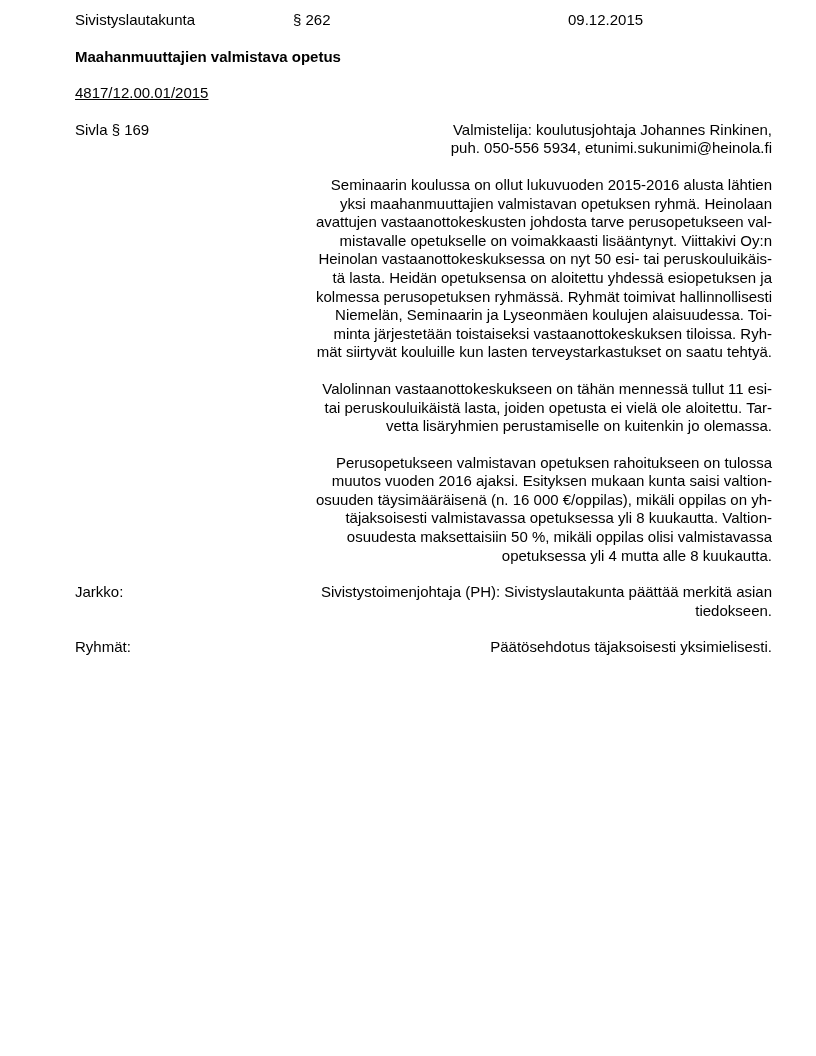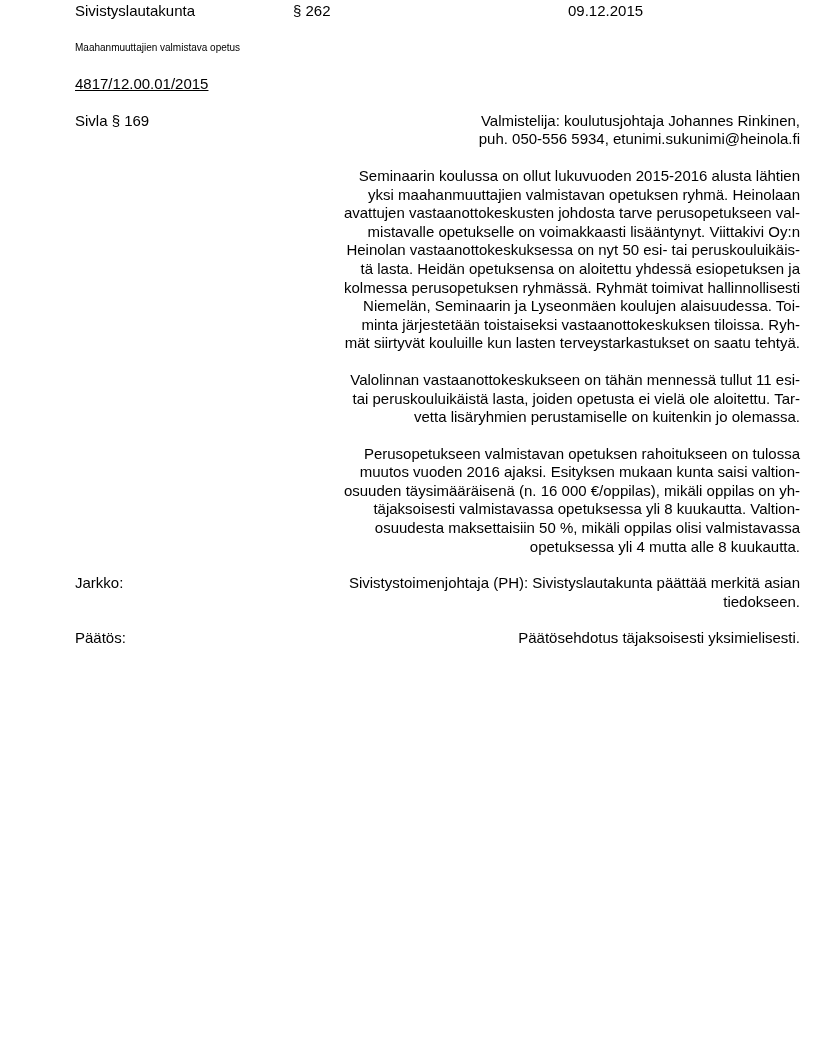--- a/index.html
+++ b/index.html
@@ -10,52 +10,51 @@
   .page {
     position: relative;
     width: 816px;
     height: 1056px;
     background: #ffffff;
     color: #000000;
     font-family: "Liberation Sans", sans-serif;
     font-size: 15px;
     line-height: 18.6px;
     box-sizing: border-box;
-    padding: 2px 20px 0 75px;
+    padding: 11px 20px 0 75px;
     overflow: hidden;
   }
   .header-row {
     display: flex;
     white-space: pre;
   }
   .hdr-committee {
     flex: 0 0 218px;
   }
   .hdr-section {
     flex: 0 0 227px;
   }
   .hdr-date {
     flex: 1 1 auto;
     margin-left: 48px;
   }
   .doc-title {
-    font-size: 10px;
-    font-weight: normal;
+    font-size: 15px;
+    font-weight: bold;
     margin: 18px 0 0 0;
     white-space: pre;
   }
   .case-number {
     margin-top: 18px;
     white-space: pre;
     text-decoration: underline;
   }
   .row {
     display: flex;
     align-items: flex-start;
-    gap: 28px;
   }
   .row-main {
     margin-top: 18px;
   }
   .label-col {
     flex: 0 0 177px;
     white-space: pre;
   }
   .content-col {
     flex: 0 0 520px;
@@ -111,19 +110,19 @@
 
   <div class="row">
     <div class="label-col">Jarkko:</div>
     <div class="content-col">
       <p>Sivistystoimenjohtaja (PH): Sivistyslautakunta päättää merkitä asian
 tiedokseen.</p>
     </div>
   </div>
 
   <div class="row">
-    <div class="label-col">Päätös:</div>
+    <div class="label-col">Ryhmät:</div>
     <div class="content-col">
       <p>Päätösehdotus täjaksoisesti yksimielisesti.</p>
     </div>
   </div>
 
 </div>
 
 </body></html>

